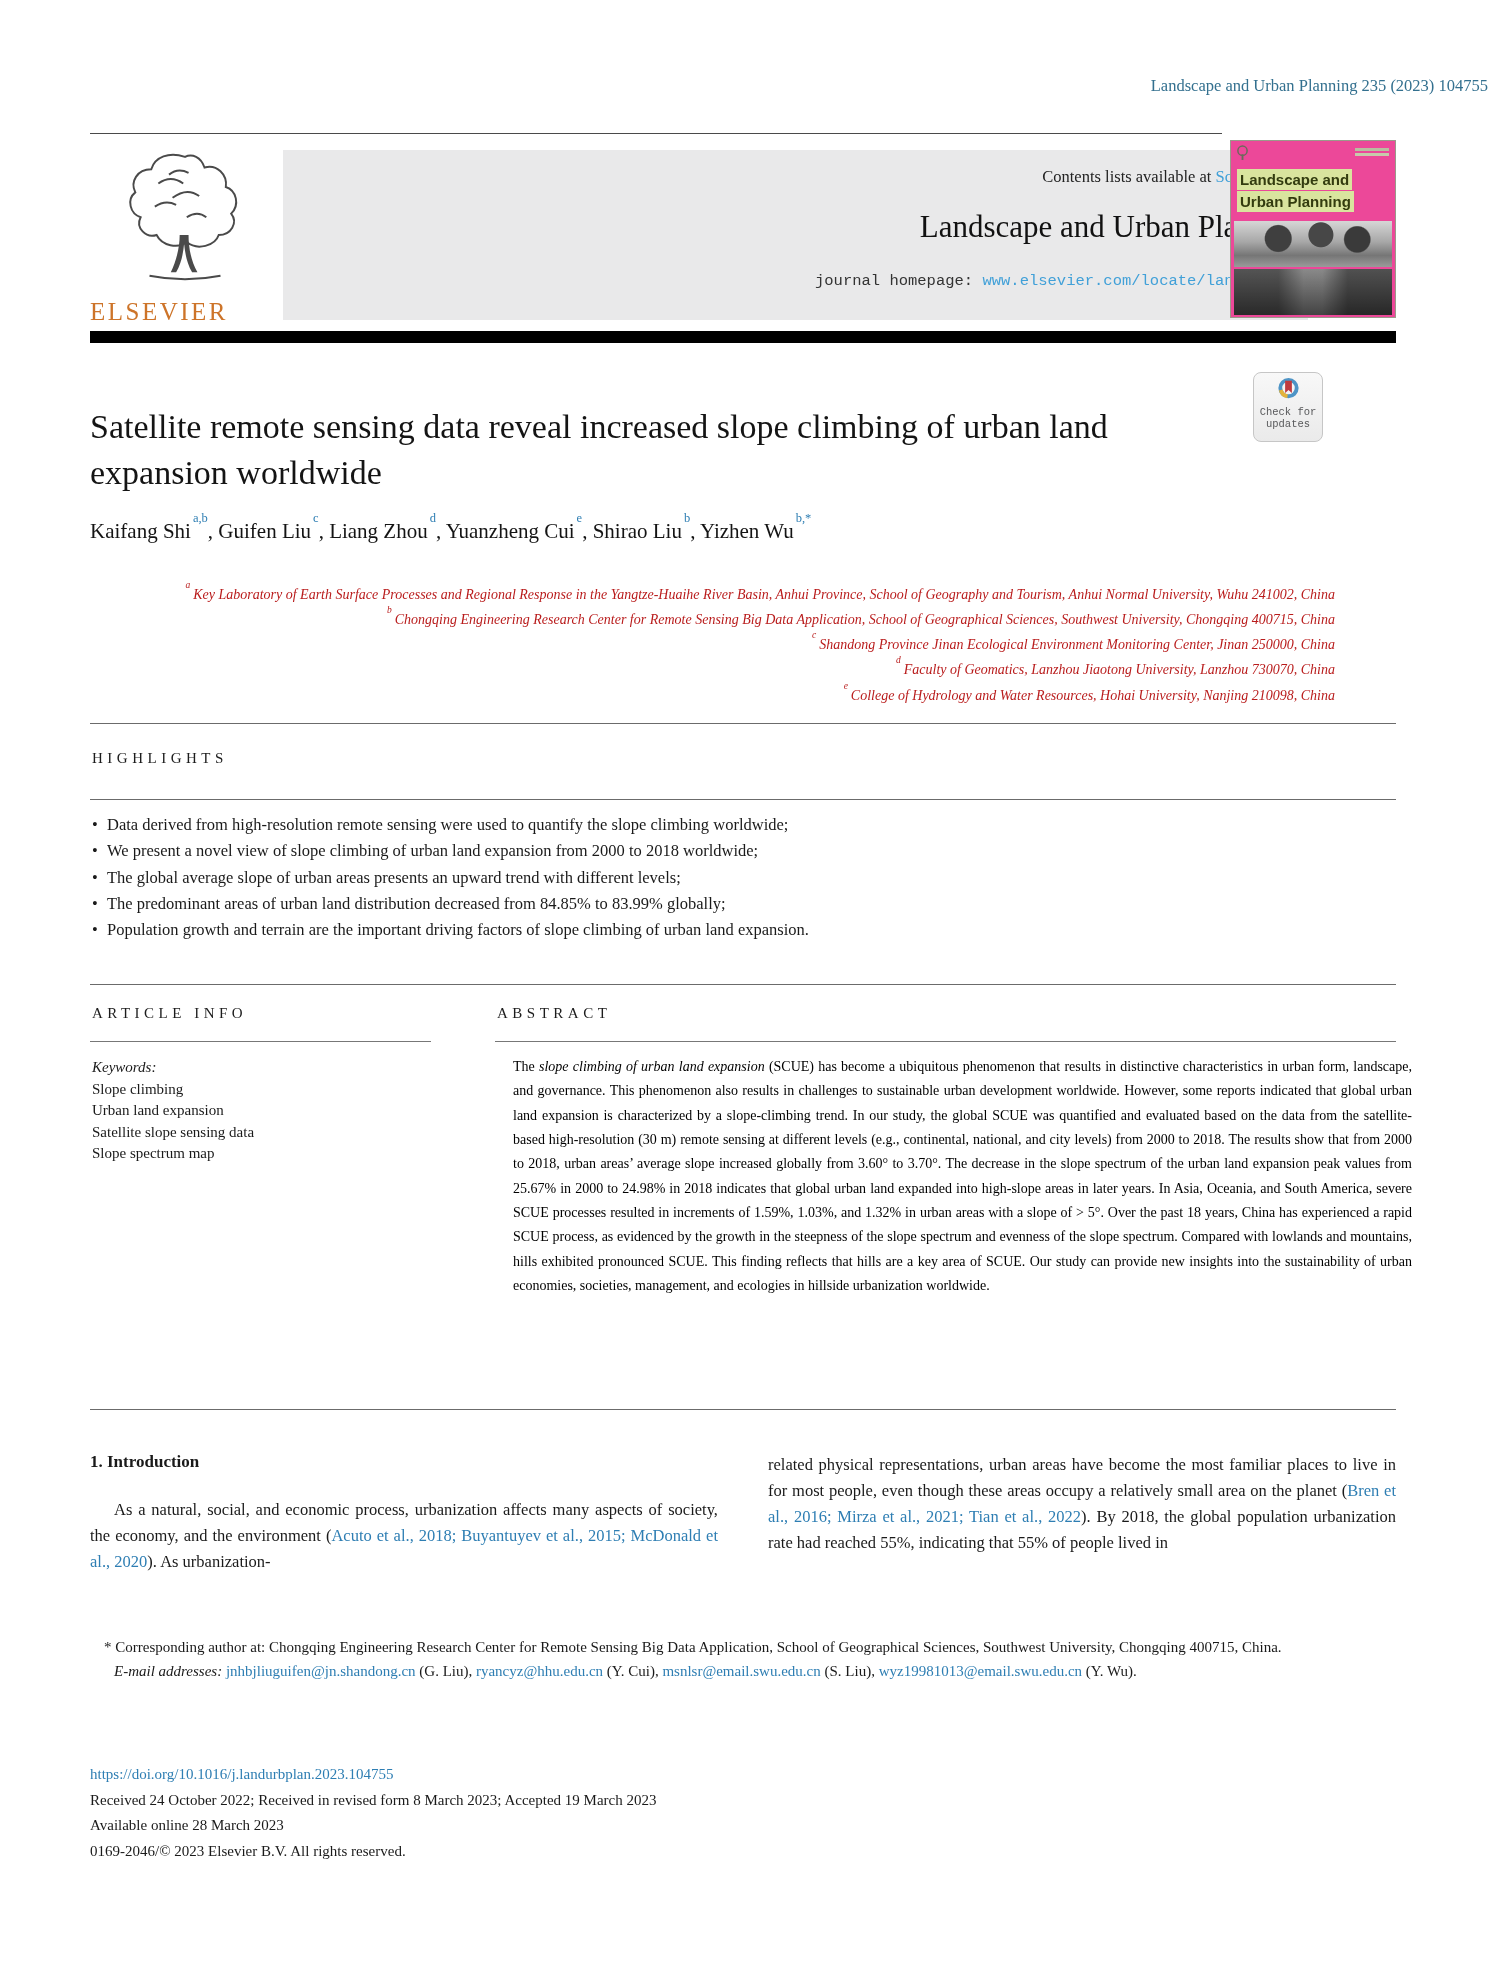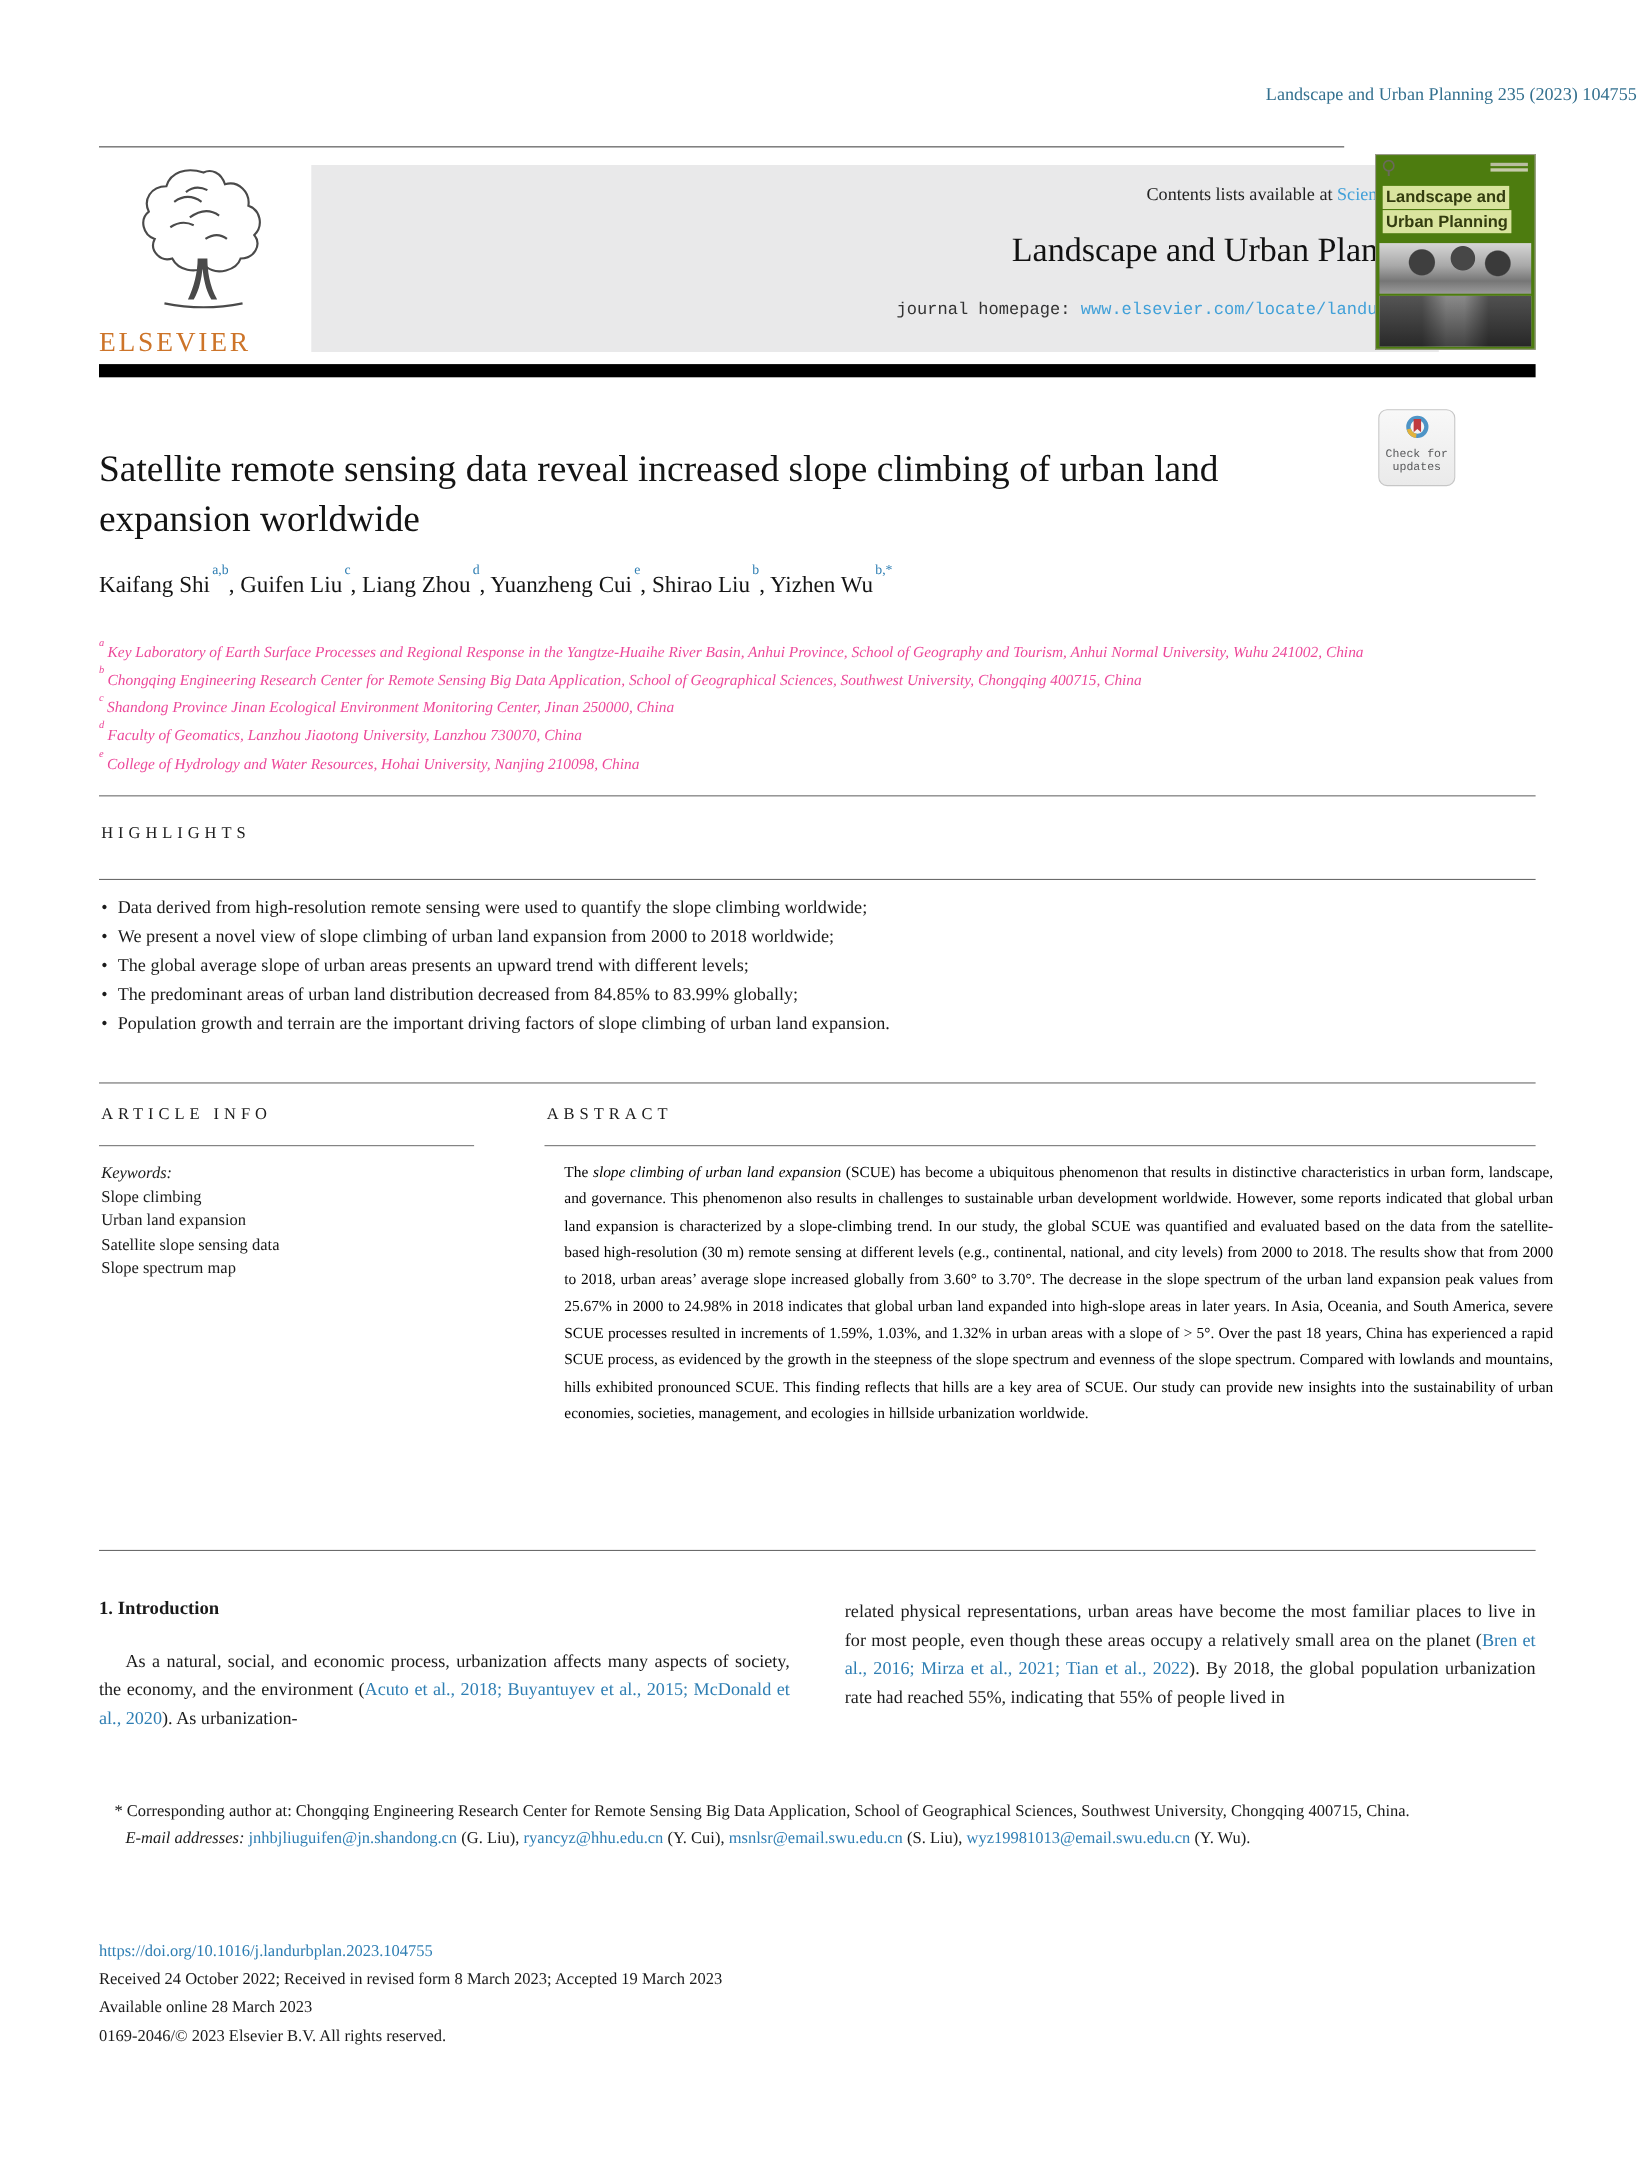--- a/index.html
+++ b/index.html
@@ -19,21 +19,21 @@
   #masthead{position:absolute;left:90px;top:140px;width:1306px;height:192px;}
   #logo-area{position:absolute;left:0;top:8px;width:190px;height:164px;text-align:center;}
   #logo-area svg{display:block;margin:0 auto;}
   #elsevier-word{position:absolute;left:0;bottom:-14px;width:190px;text-align:left;
      font-size:25px;letter-spacing:2.5px;color:#cd7429;font-family:"Liberation Serif",serif;}
   #gray-box{position:absolute;left:193px;top:10px;width:1025px;height:170px;background:#e9e9ea;text-align:right;}
   #contents-line{margin-top:17px;font-size:16.5px;color:#222;}
   #journal-title{margin-top:22px;font-size:31px;color:#111;}
   #homepage-line{margin-top:27px;font-size:15.5px;color:#333;}
 
-  #cover{position:absolute;right:0;top:0;width:146px;height:178px;background:#4d7c0f;
+  #cover{position:absolute;right:0;top:0;width:166px;height:178px;background:#ec4899;
          border:1px solid #9a9a8a;box-sizing:border-box;}
   #cover-mark{position:absolute;top:4px;left:5px;}
   #cover-smudge{position:absolute;top:7px;right:6px;width:34px;height:3px;background:#b9bda0;
      box-shadow:0 5px 0 #c6caab;}
   #cover-title{position:absolute;top:28px;left:6px;font-weight:bold;font-size:15px;line-height:21px;
      color:#333c0f;font-family:"Liberation Sans",sans-serif;}
   #cover-title span{background:#d9e49e;padding:0 3px;display:inline-block;margin-bottom:1px;}
   .cover-photo{position:absolute;left:3px;right:3px;height:46px;}
   #cover-photo-top{top:80px;background:
      radial-gradient(circle at 28% 38%, #3f3f3f 11%, transparent 12%),
@@ -52,21 +52,21 @@
   #badge{position:absolute;left:1253px;top:372px;width:70px;height:70px;border-radius:8px;
      background:linear-gradient(#f8f8f8,#eaeaea);border:1px solid #c6c6c6;box-sizing:border-box;
      text-align:center;cursor:pointer;}
   #badge svg{margin-top:3px;}
   #badge-text{font-size:10.5px;line-height:11.5px;color:#58595b;}
 
   #authors{position:absolute;left:90px;top:519px;width:1300px;font-size:21px;color:#141414;}
   #authors sup{font-size:12.5px;color:#2e7eb3;position:relative;top:-8px;margin-left:2px;}
 
   #affiliations{position:absolute;left:90px;top:580px;width:1245px;
-     font-style:italic;font-size:14px;line-height:21.5px;color:#ec4899;}
+     font-style:italic;font-size:14px;line-height:21.5px;color:#b91c1c;text-align:right;}
   #affiliations sup{font-size:9.5px;position:relative;top:-5px;margin-right:3px;}
 
   #rule-affil{left:90px;top:723px;width:1306px;}
   .sec-heading{position:absolute;font-size:15px;letter-spacing:4.5px;color:#1c1c1c;}
   #highlights-heading{left:92px;top:750px;}
   #rule-hl{left:90px;top:799px;width:1306px;}
   #highlights-list{position:absolute;left:92px;top:812px;width:1302px;font-size:16.5px;line-height:26.3px;}
   .hl-item{position:relative;padding-left:15px;}
   .hl-item::before{content:"•";position:absolute;left:0;top:0;}
 

